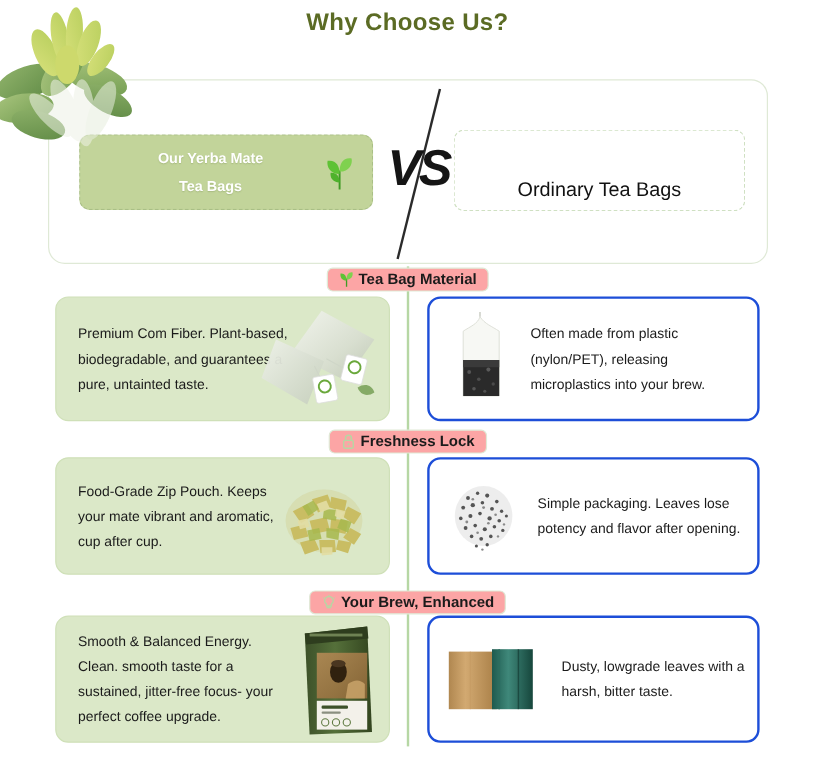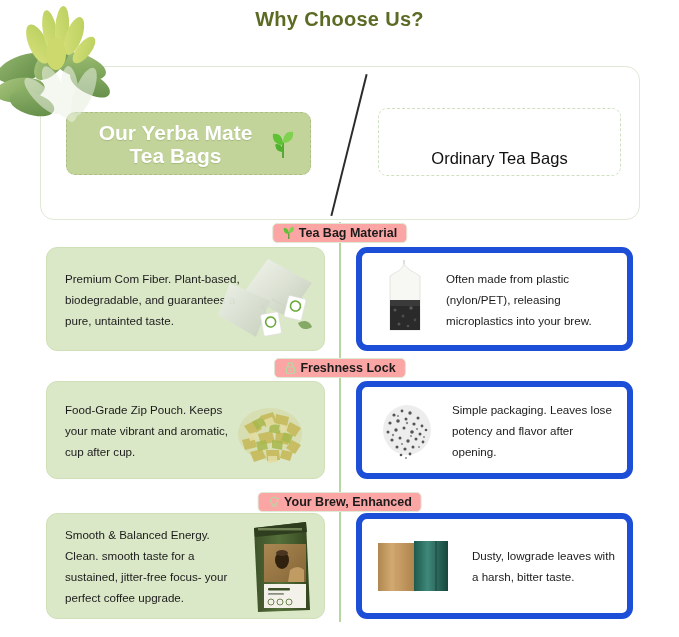--- a/index.html
+++ b/index.html
@@ -72,21 +72,21 @@
     background: #c2d49a;
     border: 1px dashed #a9bf86;
     border-radius: 9px;
     display: flex;
     align-items: center;
     justify-content: center;
     box-sizing: border-box;
   }
   .card-ours-label {
     color: #ffffff;
-    font-size: 21px;
+    font-size: 12px;
     font-weight: bold;
     line-height: 23px;
     text-align: center;
     text-shadow: 0 1px 1px rgba(90,110,50,0.25);
     padding-right: 26px;
   }
   .leaf-badge {
     position: absolute;
     right: 14px;
     top: 50%;
@@ -196,21 +196,21 @@
   .cell-left {
     left: 46px;
     width: 279px;
     background: #dbe8c8;
     border: 1px solid #cfe0b8;
   }
   .cell-right {
     left: 356px;
     width: 277px;
     background: #ffffff;
-    border: 6px solid #1d4ed8;
+    border: 2px solid #1d4ed8;
   }
 
   .celltext {
     font-size: 11.6px;
     line-height: 21px;
     color: #1a1a1a;
   }
 
   
   .cell-left .celltext { padding-left: 18px; width: 175px; }
@@ -284,20 +284,21 @@
         <path d="M13 29 L13 13" stroke="#3f9a24" stroke-width="1.6" fill="none"></path>
         <path d="M13 16 C5 16 2 10 3 5 C10 4 13 9 13 16 Z" fill="#5ec235"></path>
         <path d="M13 14 C21 14 24 8 23 3 C16 2 13 7 13 14 Z" fill="#7fd14f"></path>
         <path d="M13 23 C7 23 5 19 5.5 15 C10.5 14.5 13 18 13 23 Z" fill="#4fb22c"></path>
       </svg>
     </span>
   </div>
 
   <div class="vs-wrap">
     <div class="slash"></div>
+    <div class="vs-text">VS</div>
   </div>
 
   <div class="card-theirs">
     <div class="card-theirs-label">Ordinary Tea Bags</div>
   </div>
 </div>
 
 <div class="center-divider"></div>
 
 <div class="badge" style="top:223px">

